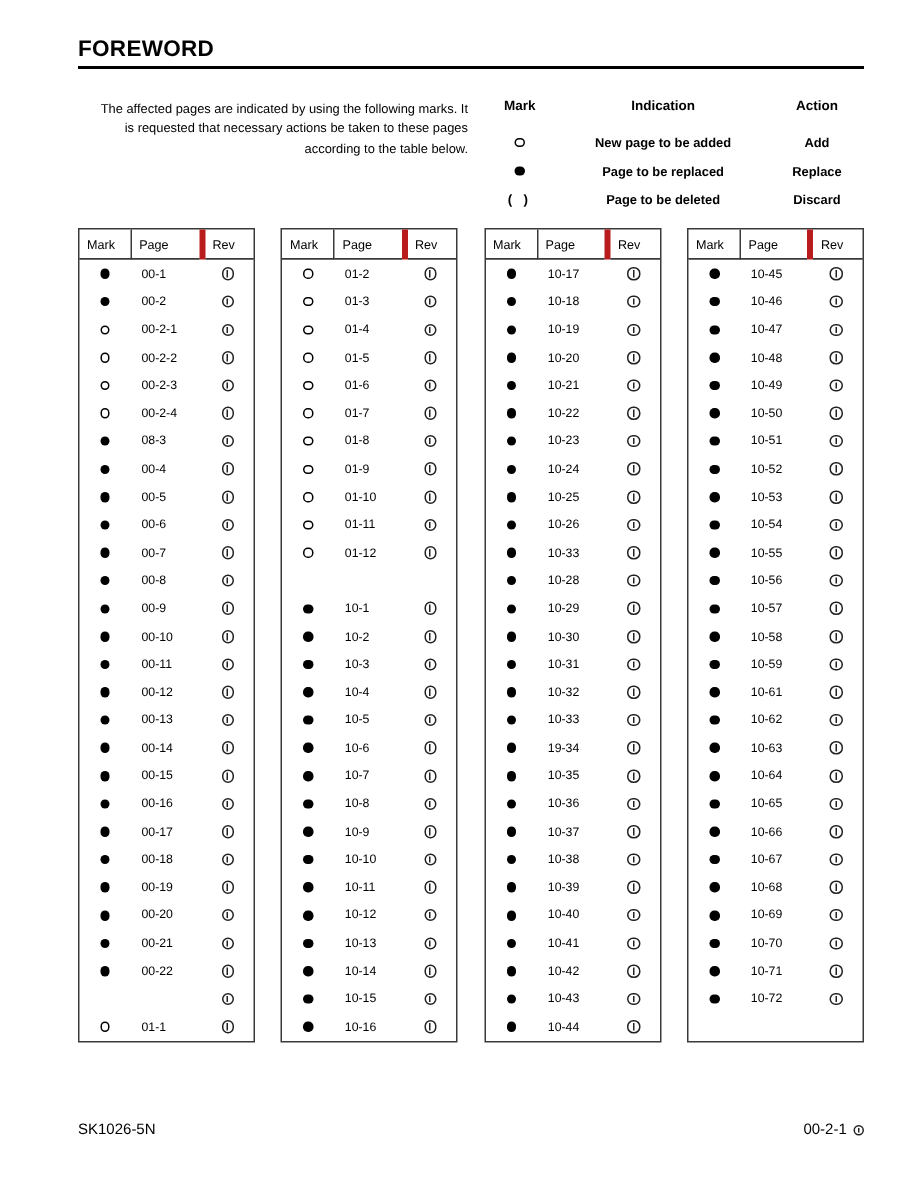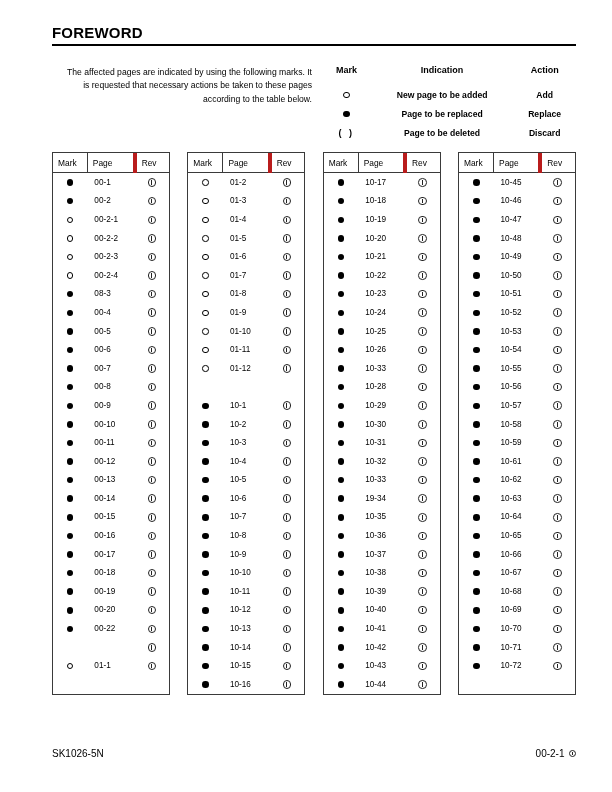--- a/index.html
+++ b/index.html
@@ -335,20 +335,25 @@
             <td class="c-page">00-19</td>
             <td class="c-rev"><span class="rev-glyph"></span></td>
           </tr>
           <tr>
             <td class="c-mark"><span class="mark-filled"></span></td>
             <td class="c-page">00-20</td>
             <td class="c-rev"><span class="rev-glyph"></span></td>
           </tr>
           <tr>
             <td class="c-mark"><span class="mark-filled"></span></td>
+            <td class="c-page">00-21</td>
+            <td class="c-rev"><span class="rev-glyph"></span></td>
+          </tr>
+          <tr>
+            <td class="c-mark"><span class="mark-filled"></span></td>
             <td class="c-page">00-22</td>
             <td class="c-rev"><span class="rev-glyph"></span></td>
           </tr>
           <tr>
             <td class="c-mark"></td>
             <td class="c-page"></td>
             <td class="c-rev"><span class="rev-glyph"></span></td>
           </tr>
           <tr>
             <td class="c-mark"><span class="mark-open"></span></td>

